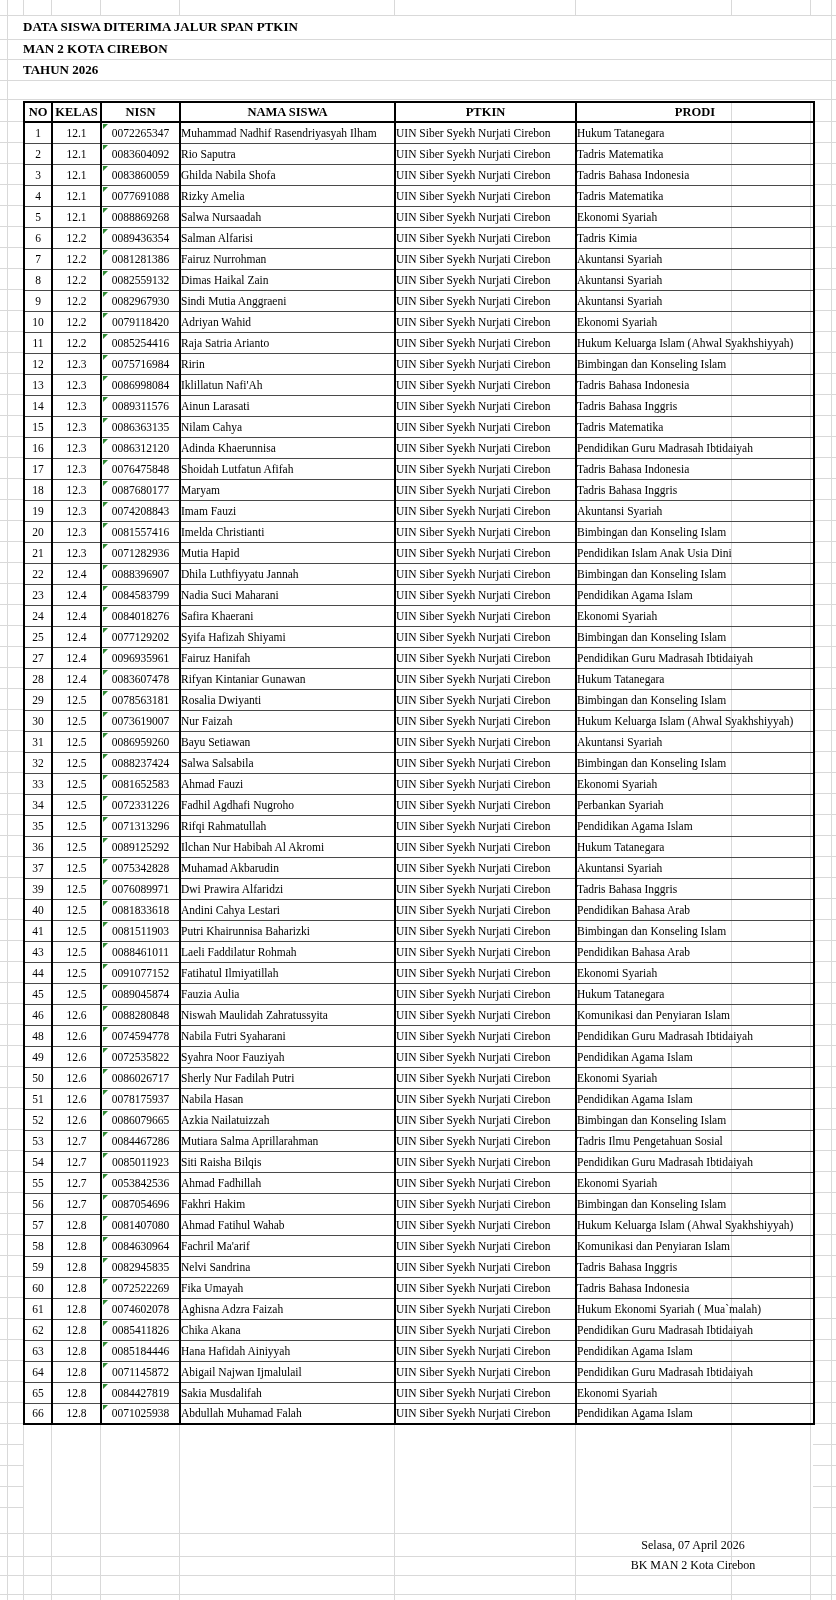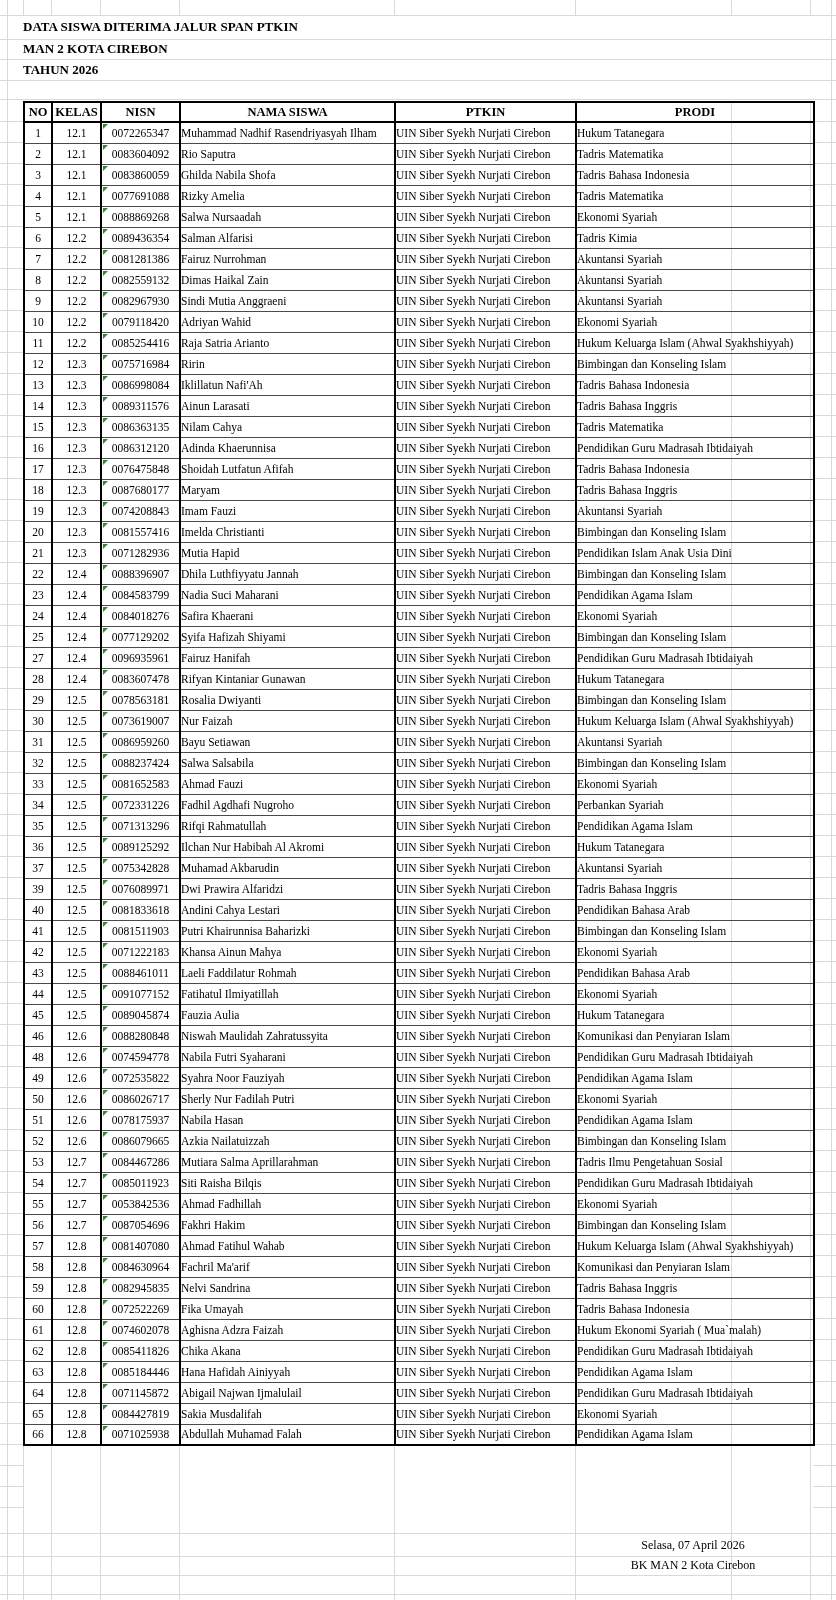--- a/index.html
+++ b/index.html
@@ -410,28 +410,20 @@
       </tr>
       <tr>
         <td class="c-center">41</td>
         <td class="c-center">12.5</td>
         <td class="c-nisn"><span class="tri"></span>0081511903</td>
         <td class="c-left">Putri Khairunnisa Baharizki</td>
         <td class="c-left">UIN Siber Syekh Nurjati Cirebon</td>
         <td class="c-left">Bimbingan dan Konseling Islam</td>
       </tr>
       <tr>
-        <td class="c-center">42</td>
-        <td class="c-center">12.5</td>
-        <td class="c-nisn"><span class="tri"></span>0071222183</td>
-        <td class="c-left">Khansa Ainun Mahya</td>
-        <td class="c-left">UIN Siber Syekh Nurjati Cirebon</td>
-        <td class="c-left">Ekonomi Syariah</td>
-      </tr>
-      <tr>
         <td class="c-center">43</td>
         <td class="c-center">12.5</td>
         <td class="c-nisn"><span class="tri"></span>0088461011</td>
         <td class="c-left">Laeli Faddilatur Rohmah</td>
         <td class="c-left">UIN Siber Syekh Nurjati Cirebon</td>
         <td class="c-left">Pendidikan Bahasa Arab</td>
       </tr>
       <tr>
         <td class="c-center">44</td>
         <td class="c-center">12.5</td>

